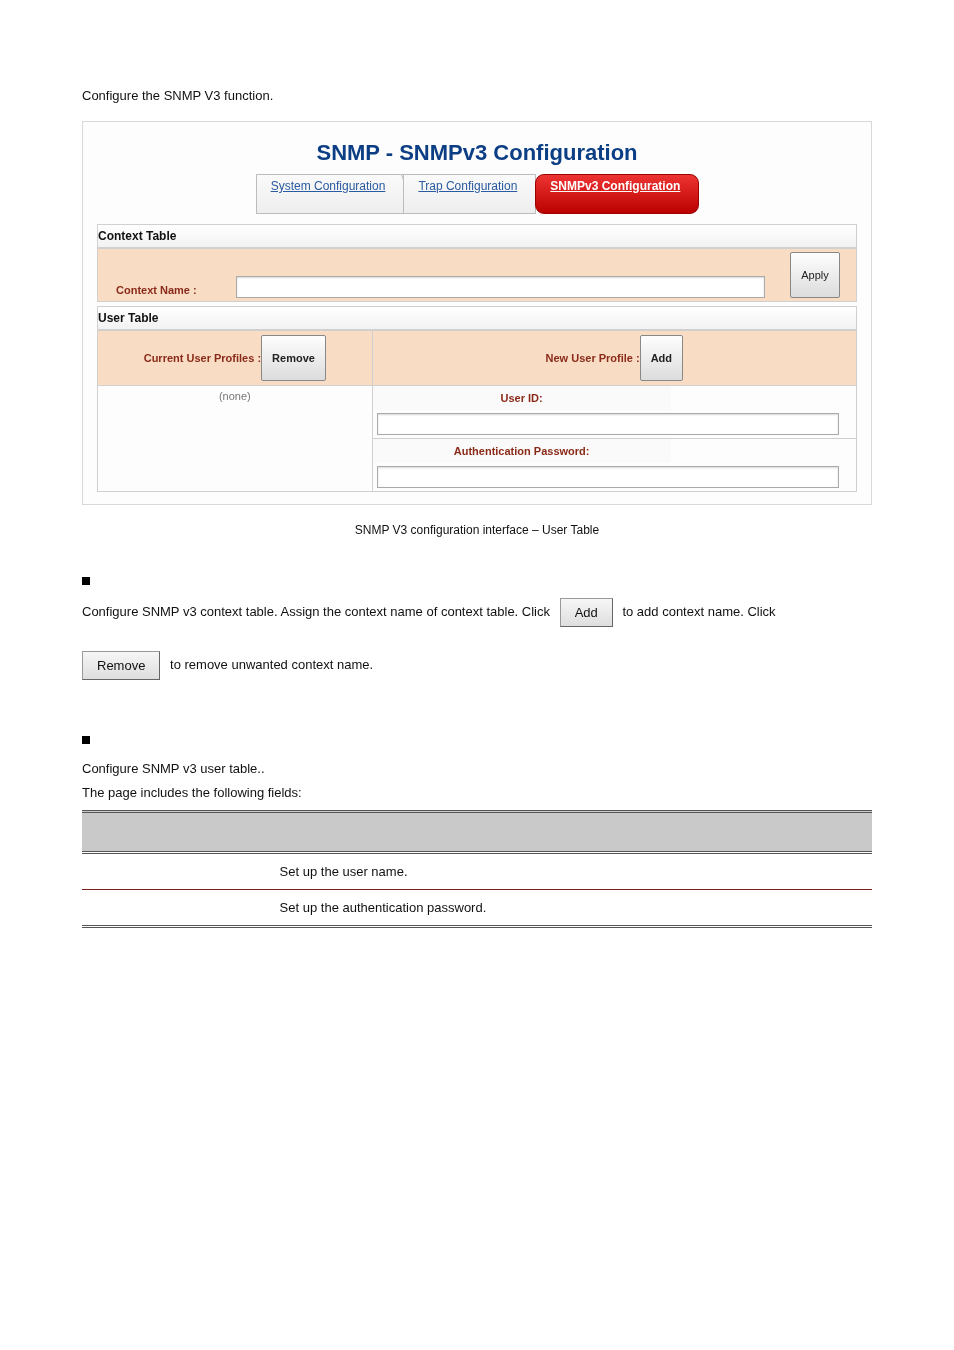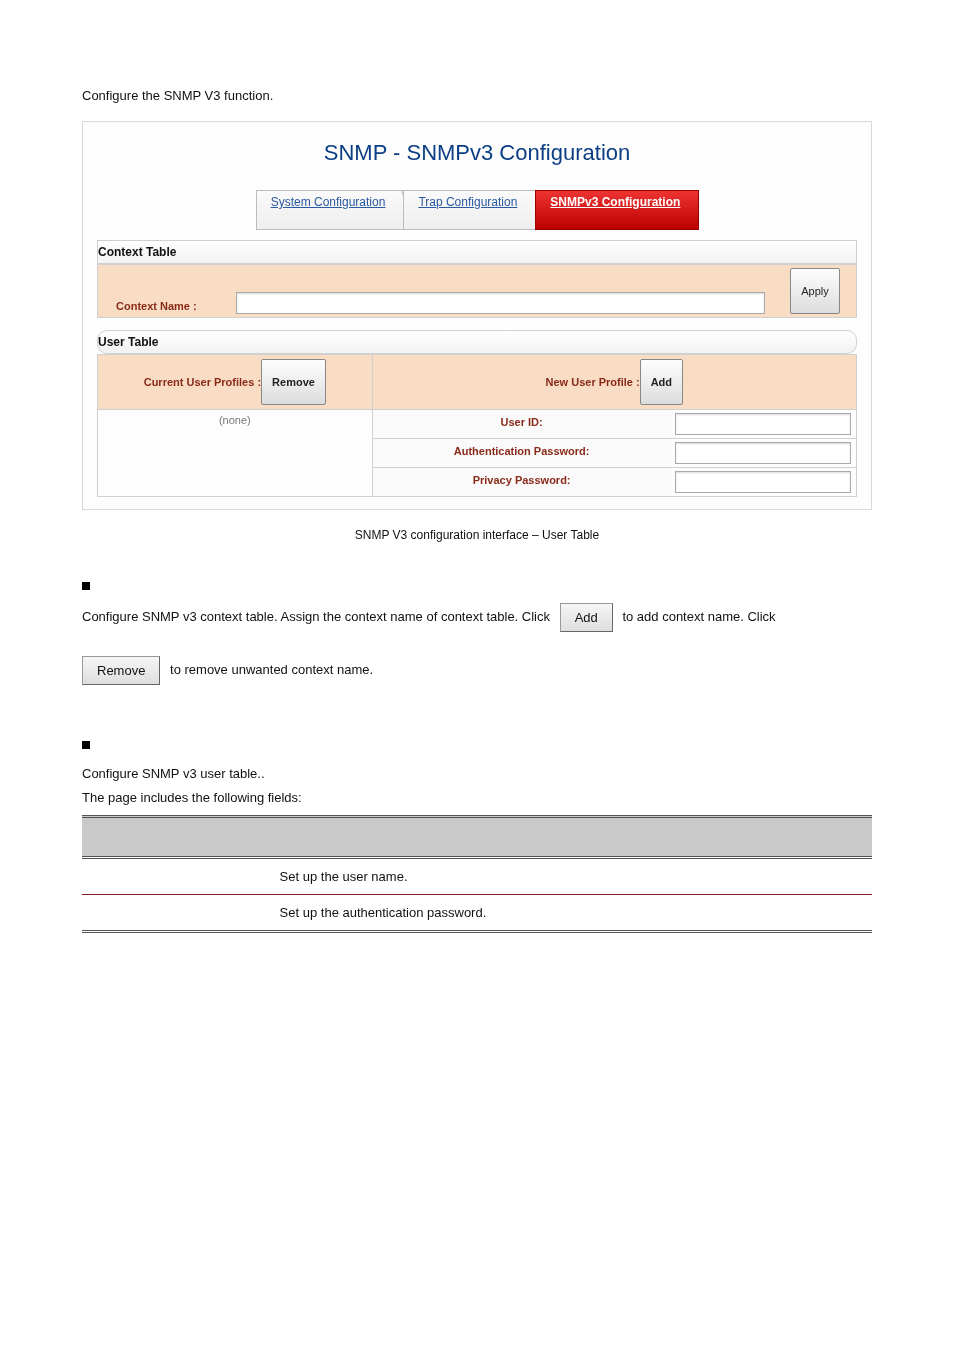--- a/index.html
+++ b/index.html
@@ -1,38 +1,38 @@
 <!DOCTYPE html>
 <html><head>
 <meta charset="utf-8">
 <style>
   html,body { margin:0; padding:0; background:#fff; }
   body { font-family: Arial, Helvetica, sans-serif; font-size:14px; color:#111; width:954px; }
   .page { padding:88px 82px 40px 82px; }
   .intro { font-size:13px; margin-bottom:18px; }
   
   .shot-wrap { border:1px solid #d9d9d9; background:#fdfdfd; padding:18px 14px 12px 14px; }
-  .shot-title { text-align:center; font-size:22px; font-weight:normal; color:#0b3e84; font-family:Verdana,Arial,sans-serif; margin-bottom:24px; }
+  .shot-title { text-align:center; font-size:22px; font-weight:bold; color:#0b3e84; font-family:Verdana,Arial,sans-serif; margin-bottom:8px; }
   .tabs { display:flex; justify-content:center; margin-bottom:10px; }
   .tab { position:relative; padding:4px 18px 20px 14px; font-size:12px; border:1px solid #bcbcbc; margin-right:-1px; background:linear-gradient(#fafafa,#eee); color:#2a5aa0;text-decoration:underline;}
-  .tab.active { background:linear-gradient(#e33,#b00); color:#fff; font-weight:bold; border-color:#900;}
+  .tab.active { background:linear-gradient(#e33,#b00); color:#fff; font-weight:bold; border-color:#900;border-radius:9px;}
   .tab:first-child::after{ content:""; position:absolute; right:-6px; top:0; bottom:0; width:12px; background:linear-gradient(#fafafa,#eee); transform:skewX(20deg); border-right:1px solid #bcbcbc;}
   .sec-head { text-align:left; font-weight:bold; font-size:12px; padding:4px 0; background:linear-gradient(#ffffff,#f2f2f2); border:1px solid #d0d0d0; }
   .ctx-row { display:flex; align-items:flex-end; background:#f8dcc4; border:1px solid #d0d0d0; }
   .ctx-lbl { width:110px; font-size:11px; font-weight:bold; color:#8a2a19; padding:5px 6px 5px 18px;}
   .ctx-in  { flex:1; padding:3px 4px; }
   .ctx-in input { width:98%; height:18px; border:1px solid #aaa; box-shadow:inset 0 1px 2px rgba(0,0,0,.15);}
   .ctx-btn { width:70px; text-align:center; padding:3px 6px;}
   .btn { display:inline-block; font-size:11px; padding:16px 10px; border:1px solid #888; background:linear-gradient(#fefefe,#dcdcdc); border-radius:2px; color:#222;}
   .user-split { display:flex; }
   .col-left  { width:36%; border:1px solid #d0d0d0; }
   .col-right { flex:1; border:1px solid #d0d0d0; border-left:none;}
   .col-left-hd, .col-right-hd { background:#f8dcc4; font-size:11px; font-weight:bold; color:#8a2a19; padding:4px 8px; display:flex; justify-content:center; align-items:center;}
   .col-left-body { height:28px; display:flex; align-items:flex-start; justify-content:center; border-top:1px solid #d0d0d0; font-size:11px; color:#777; padding-top:4px;}
-  .kv { display:flex; border-top:1px solid #d0d0d0;}
+  .kv { display:flex; border-top:1px solid #d0d0d0;flex-direction:column;}
   .kv-l { width:60%; text-align:center; font-size:11px; font-weight:bold; color:#8a2a19; padding:6px 4px; background:#fafafa;}
   .kv-r { flex:1; padding:3px 4px;}
   .kv-r input { width:96%; height:18px; border:1px solid #aaa; box-shadow:inset 0 1px 2px rgba(0,0,0,.15);}
   .caption { text-align:center; font-size:12px; margin:18px 0 40px 0;}
   
   .bullet { width:8px; height:8px; background:#000; display:inline-block; margin-bottom:10px;}
   .para { font-size:13px; line-height:1.8; }
   .inline-btn { display:inline-block; vertical-align:middle; font-size:13px; padding:2px 14px; background:linear-gradient(#f6f6f6,#dedede); border:1px solid #999; border-right-color:#666; border-bottom-color:#666; margin:0 6px;}
   .space { height:28px; }
   
@@ -59,44 +59,40 @@
       <div class="tab active">SNMPv3 Configuration</div>
     </div>
 
     <div class="sec-head">Context Table</div>
     <div class="ctx-row">
       <div class="ctx-lbl">Context Name :</div>
       <div class="ctx-in"><input type="text" style=""></div>
       <div class="ctx-btn"><span class="btn">Apply</span></div>
     </div>
 
-    <div class="sec-head" style="margin-top:12px;border-radius:10px;">User Table</div>
+    <div class="sec-head" style="margin-top:4px;">User Table</div>
     <div class="user-split">
       <div class="col-left">
         <div class="col-left-hd">
           <span>Current User Profiles :</span>
           <span class="btn">Remove</span>
         </div>
         <div class="col-left-body">(none)</div>
       </div>
       <div class="col-right">
         <div class="col-right-hd">
           <span>New User Profile :</span>
           <span class="btn">Add</span>
         </div>
         <div class="kv">
           <div class="kv-l">User ID:</div>
           <div class="kv-r"><input type="text" style=""></div>
         </div>
         <div class="kv">
           <div class="kv-l">Authentication Password:</div>
-          <div class="kv-r"><input type="password" style=""></div>
-        </div>
-        <div class="kv">
-          <div class="kv-l">Privacy Password:</div>
           <div class="kv-r"><input type="password" style=""></div>
         </div>
       </div>
     </div>
   </div>
 
   <div class="caption">SNMP V3 configuration interface – User Table</div>
 
   
   <span class="bullet"></span>

